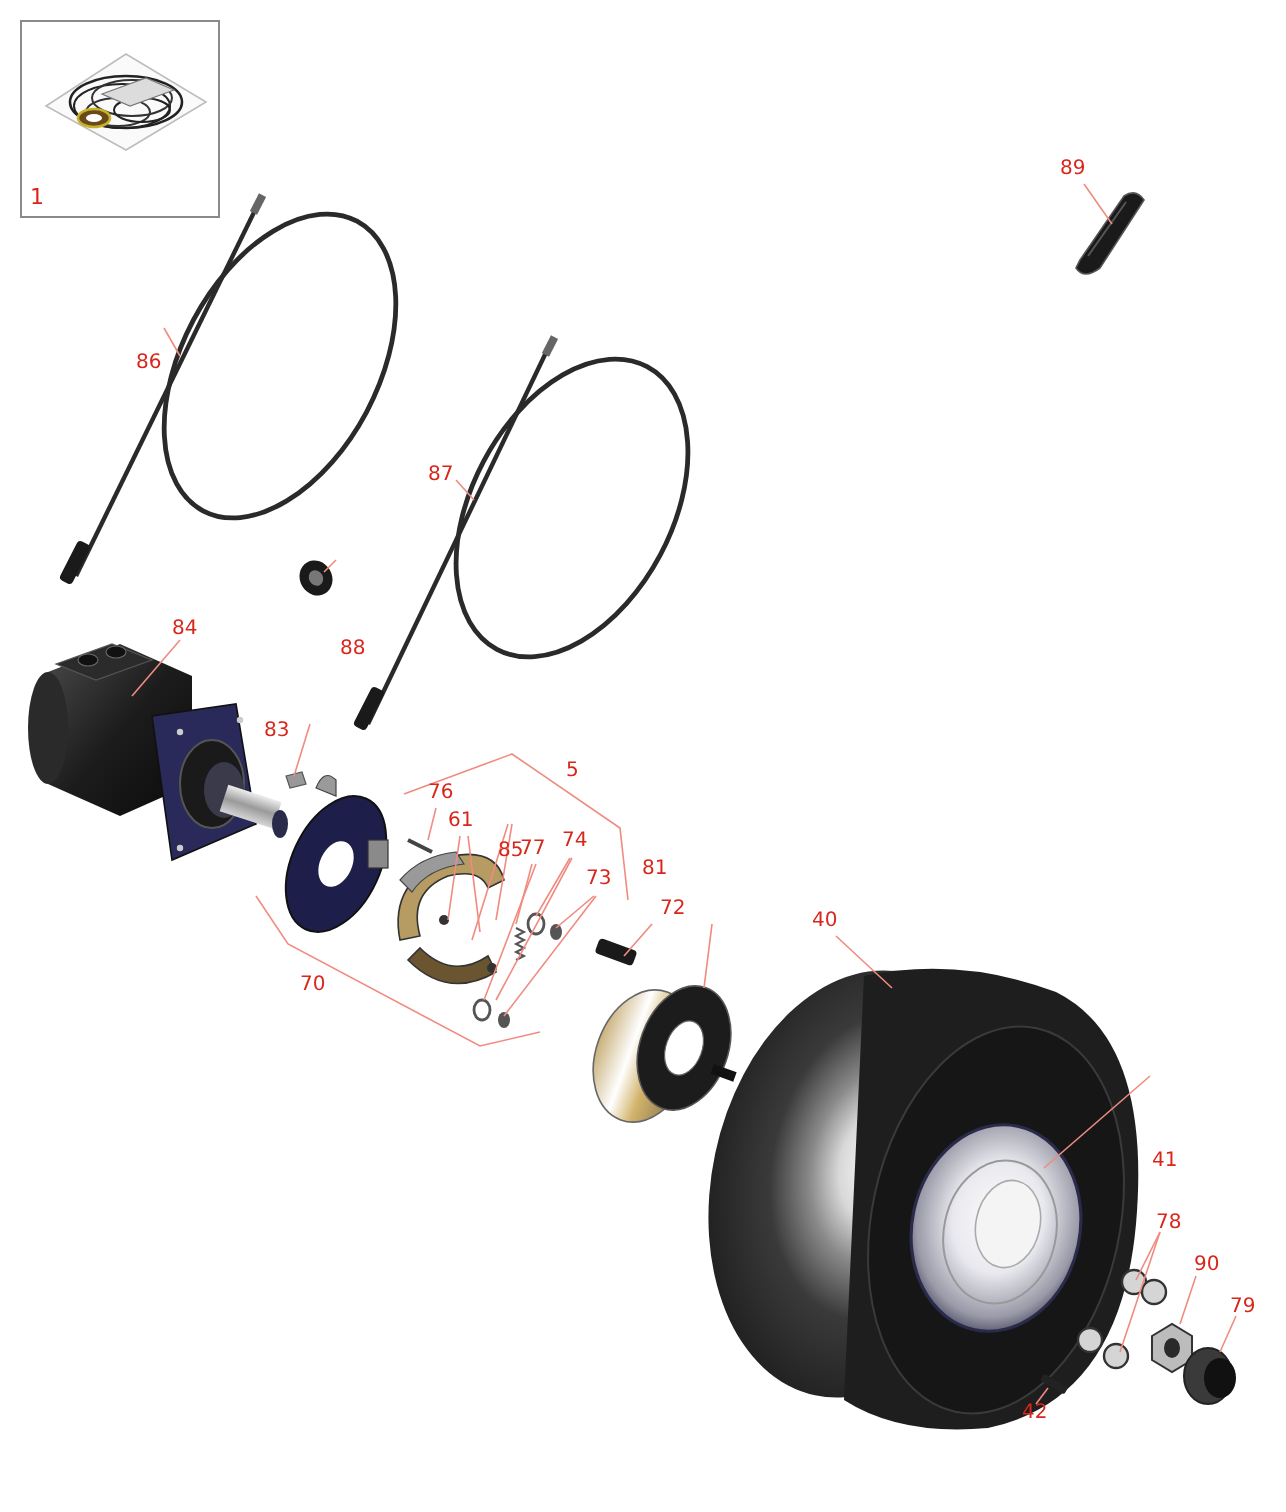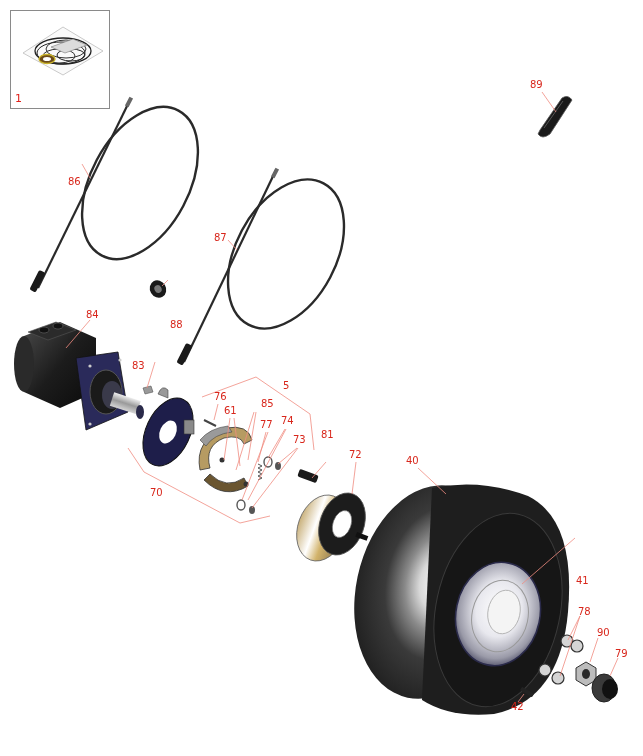--- a/index.html
+++ b/index.html
@@ -220,27 +220,27 @@
   </svg>
 
   <span class="callout" style="left:530px;top:80px;">89</span>
   <span class="callout" style="left:68px;top:153px;margin-top:24px;">86</span>
   <span class="callout" style="left:214px;top:233px;">87</span>
   <span class="callout" style="left:170px;top:272px;margin-top:48px;">88</span>
   <span class="callout" style="left:86px;top:310px;">84</span>
   <span class="callout" style="left:132px;top:349px;margin-top:12px;">83</span>
   <span class="callout" style="left:283px;top:381px;">5</span>
   <span class="callout" style="left:214px;top:392px;">76</span>
-  <span class="callout" style="left:249px;top:399px;margin-left:12px;">85</span>
+  <span class="callout" style="left:249px;top:421px;">85</span>
   <span class="callout" style="left:224px;top:406px;">61</span>
   <span class="callout" style="left:281px;top:416px;">74</span>
   <span class="callout" style="left:260px;top:420px;">77</span>
   <span class="callout" style="left:293px;top:435px;">73</span>
   <span class="callout" style="left:321px;top:430px;">81</span>
-  <span class="callout" style="left:349px;top:450px;">72</span>
+  <span class="callout" style="left:330px;top:450px;">72</span>
   <span class="callout" style="left:406px;top:456px;">40</span>
   <span class="callout" style="left:150px;top:488px;">70</span>
   <span class="callout" style="left:576px;top:528px;margin-top:48px;">41</span>
   <span class="callout" style="left:578px;top:607px;">78</span>
   <span class="callout" style="left:597px;top:628px;">90</span>
   <span class="callout" style="left:615px;top:649px;">79</span>
   <span class="callout" style="left:511px;top:702px;">42</span>
 </div>
 
 </body></html>

